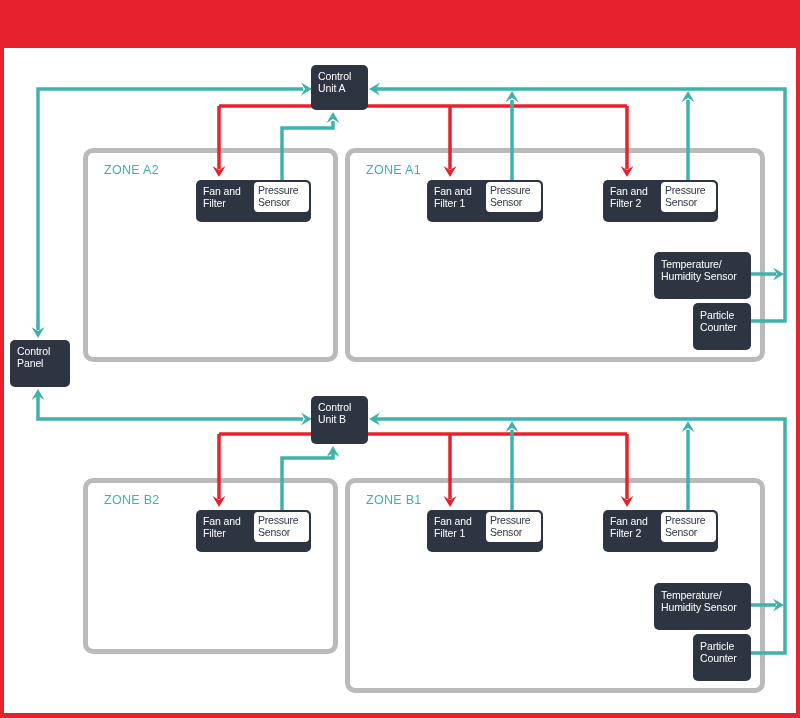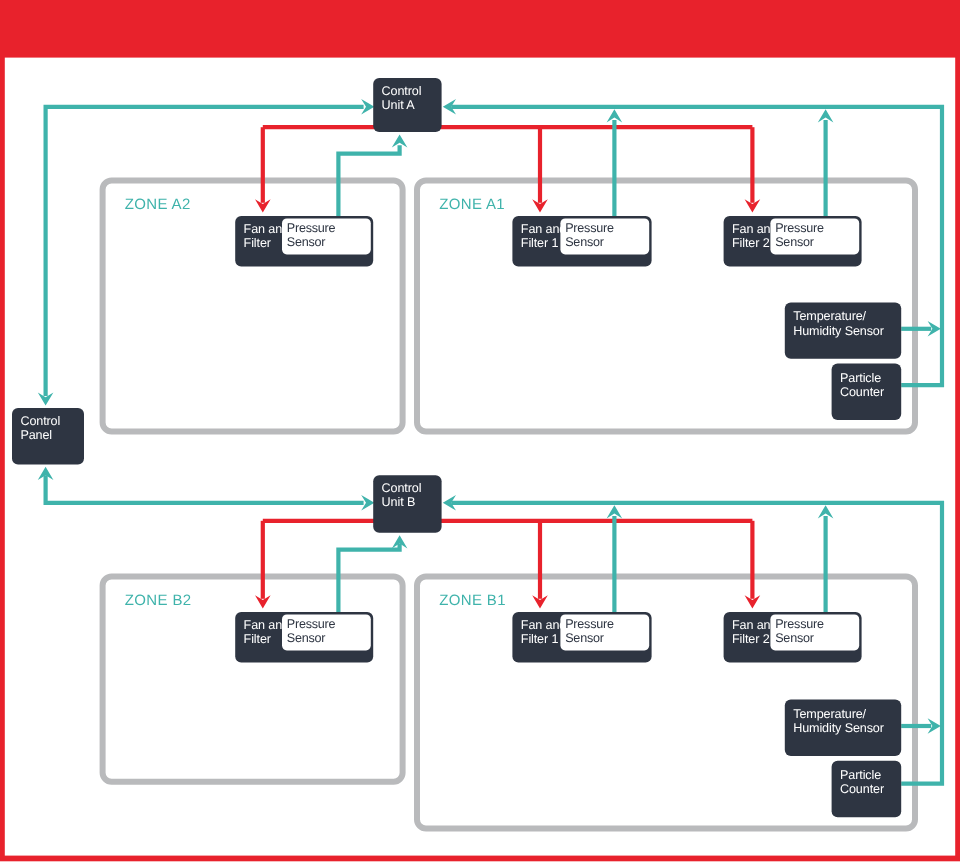--- a/index.html
+++ b/index.html
@@ -22,21 +22,21 @@
     display:block;color:#3fb3ab;font-size:12.5px;letter-spacing:0.3px;
     margin:10px 0 0 16px;white-space:pre-line;
   }
   .edges{position:absolute;left:0;top:0;pointer-events:none;}
   .node{
     position:absolute;background:#2e3542;color:#ffffff;border-radius:5px;
     box-sizing:border-box;font-size:10.5px;line-height:1.18;letter-spacing:-0.1px;
   }
   .node .lbl{display:block;white-space:pre-line;padding:5px 7px;}
   .sensor{
-    position:absolute;top:2px;right:2px;width:74px;height:30px;
+    position:absolute;top:2px;right:2px;width:55px;height:30px;
     background:#ffffff;color:#2e3542;border-radius:4px;box-sizing:border-box;
     font-size:10.5px;line-height:1.15;letter-spacing:-0.2px;
   }
   .sensor .lbl{display:block;white-space:pre-line;padding:2px 4px;}
   .tall .lbl{padding:6px 7px;}
 </style>
 </head>
 <body>
 
 <div class="frame">

